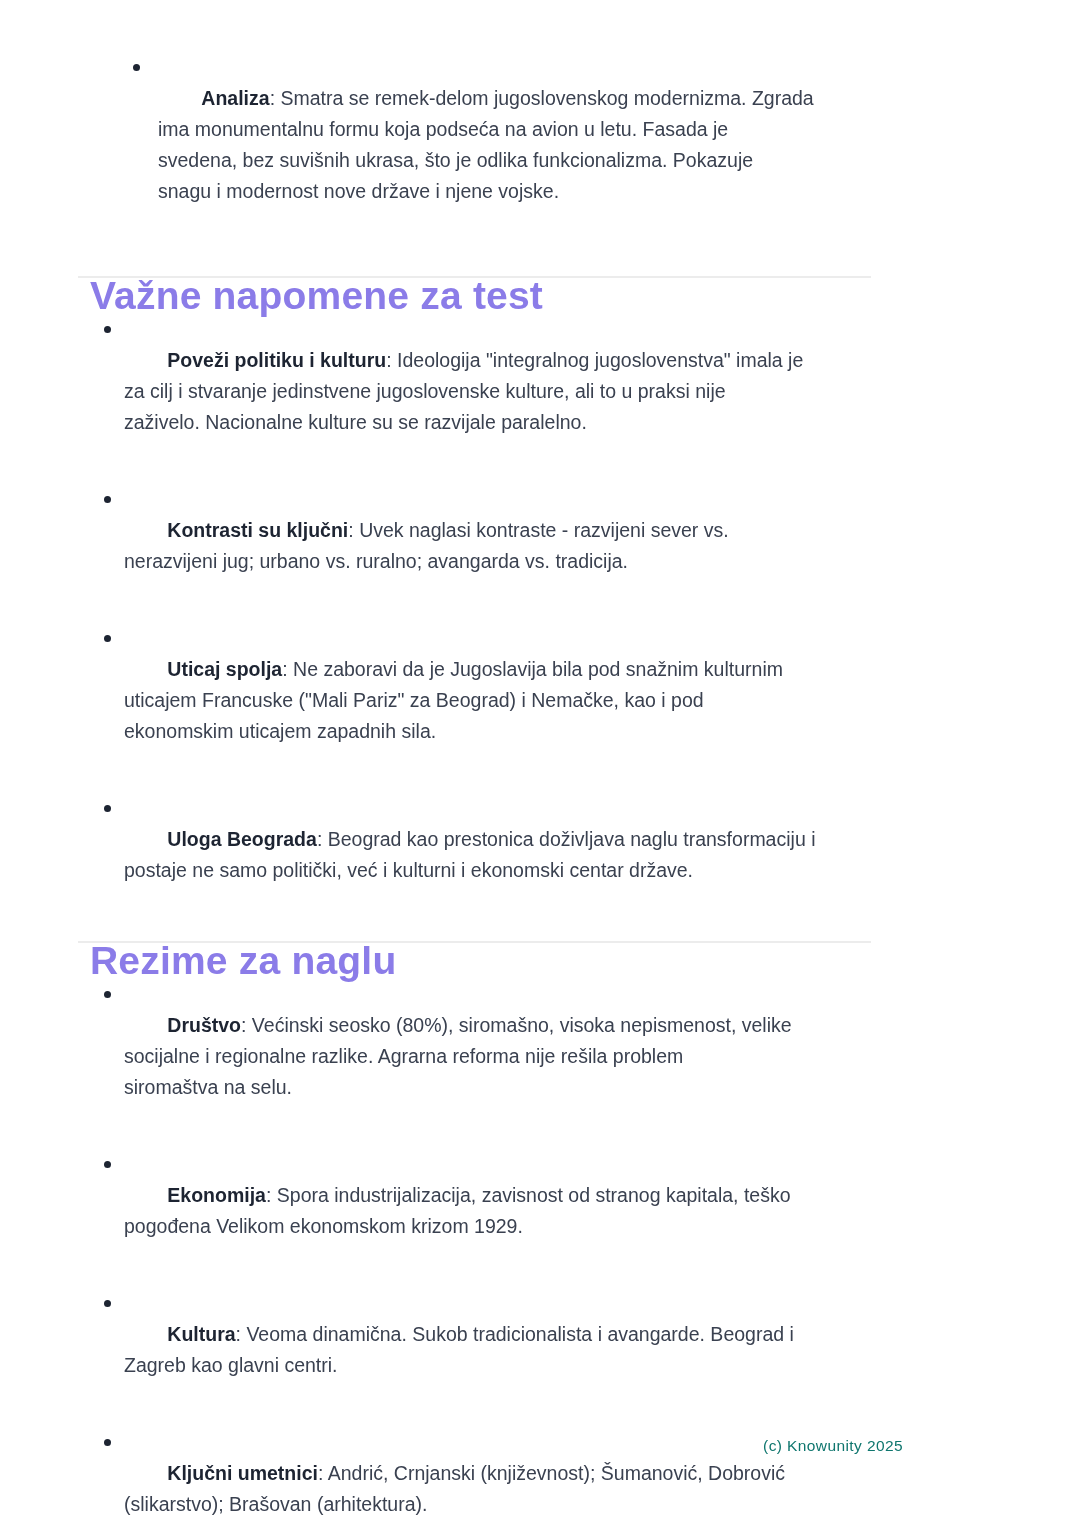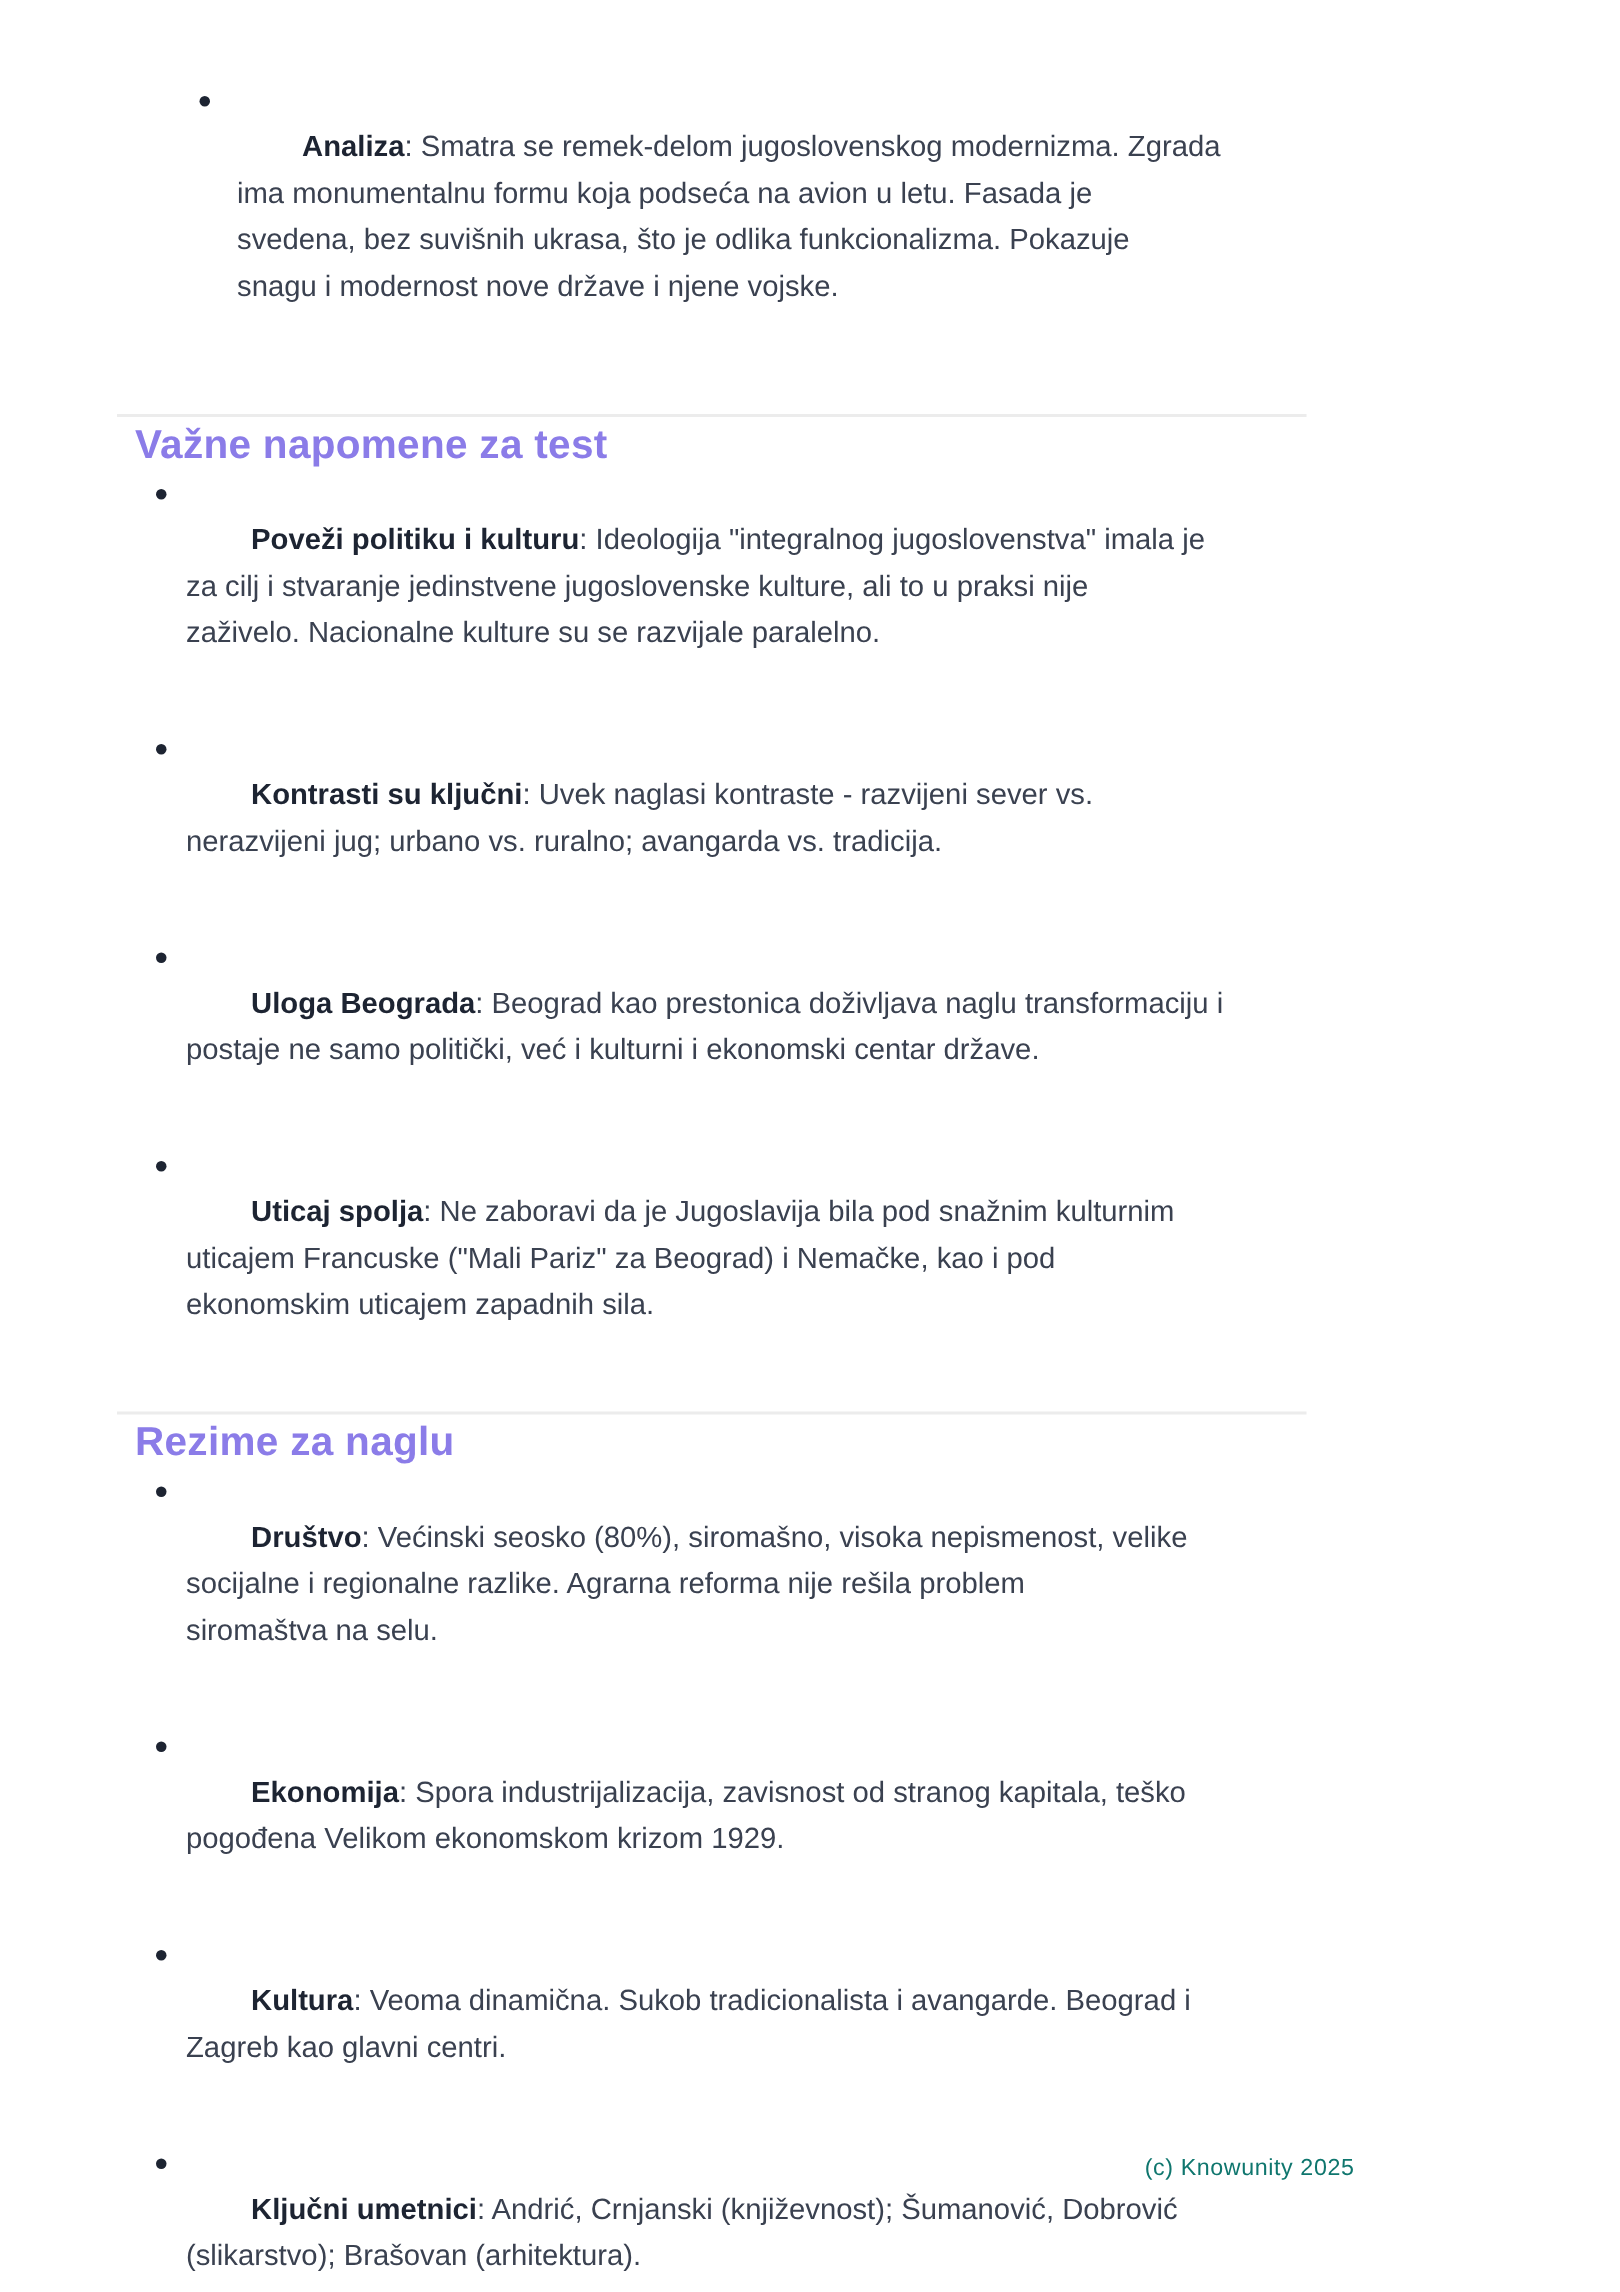--- a/index.html
+++ b/index.html
@@ -43,21 +43,21 @@
   .divider {
     height:2px;
     background:#ececec;
     border:none;
   }
   .divider-1 { margin-top:38px; }
   .divider-2 { margin-top:24px; }
   h2.section-title {
     margin:0;
     padding-left:12px;
-    font-size:27px;
+    font-size:39px;
     line-height:36px;
     font-weight:bold;
     color:#8b7ce8;
     letter-spacing:0.2px;
   }
   .title-1 { margin-top:37px; }
   .title-2 { margin-top:41px; }
   .list-1 { margin-top:27px; }
   .list-2 { margin-top:24px; }
   .side-panel {
@@ -106,27 +106,27 @@
       <li>
         <span class="dot"></span><span class="item-label">Poveži politiku i kulturu</span><span class="item-text">: Ideologija "integralnog jugoslovenstva" imala je
 za cilj i stvaranje jedinstvene jugoslovenske kulture, ali to u praksi nije
 zaživelo. Nacionalne kulture su se razvijale paralelno.</span>
       </li>
       <li>
         <span class="dot"></span><span class="item-label">Kontrasti su ključni</span><span class="item-text">: Uvek naglasi kontraste - razvijeni sever vs.
 nerazvijeni jug; urbano vs. ruralno; avangarda vs. tradicija.</span>
       </li>
       <li>
-        <span class="dot"></span><span class="item-label">Uloga Beograda</span><span class="item-text">: Beograd kao prestonica doživljava naglu transformaciju i
-postaje ne samo politički, već i kulturni i ekonomski centar države.</span>
-      </li>
-      <li>
         <span class="dot"></span><span class="item-label">Uticaj spolja</span><span class="item-text">: Ne zaboravi da je Jugoslavija bila pod snažnim kulturnim
 uticajem Francuske ("Mali Pariz" za Beograd) i Nemačke, kao i pod
 ekonomskim uticajem zapadnih sila.</span>
+      </li>
+      <li>
+        <span class="dot"></span><span class="item-label">Uloga Beograda</span><span class="item-text">: Beograd kao prestonica doživljava naglu transformaciju i
+postaje ne samo politički, već i kulturni i ekonomski centar države.</span>
       </li>
     </ul>
 
     <div class="divider divider-2"></div>
 
     <h2 class="section-title title-2">Rezime za naglu</h2>
 
     <ul class="doc-list main-list list-2">
       <li>
         <span class="dot"></span><span class="item-label">Društvo</span><span class="item-text">: Većinski seosko (80%), siromašno, visoka nepismenost, velike

